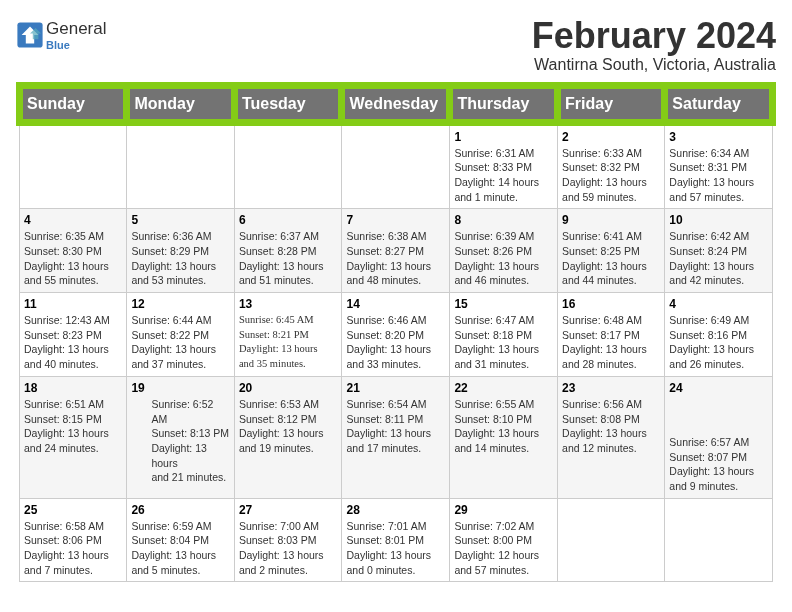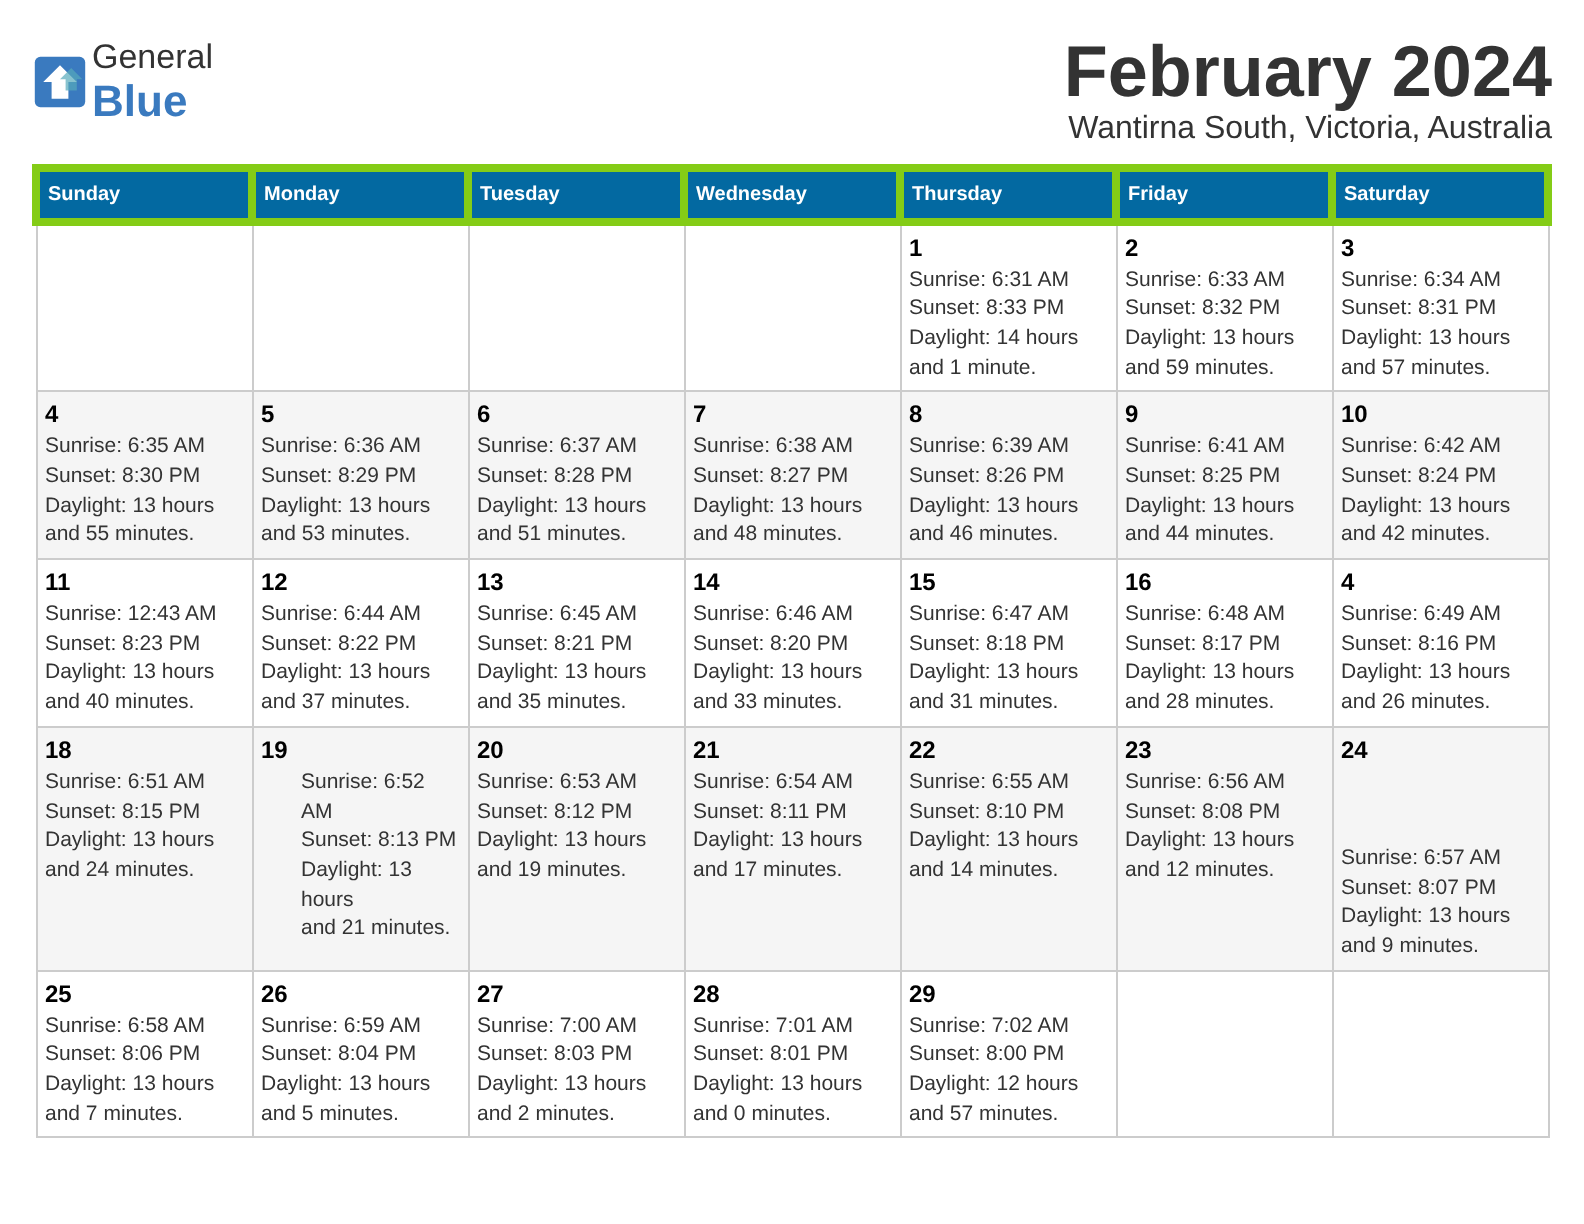--- a/index.html
+++ b/index.html
@@ -39,27 +39,27 @@
       font-size: 16px;
       color: #333;
       font-weight: normal;
     }
     .calendar {
       width: 100%;
       border-collapse: collapse;
       font-size: 11px;
     }
     .calendar th {
-      background: #0369a1;
+      background: #737373;
       color: #fff;
       padding: 6px 4px;
       text-align: left;
-      font-size: 10px;
+      font-size: 16px;
       font-weight: bold;
-      border: 4px solid #84cc16;
+      border: 7px solid #84cc16;
     }
     .calendar td {
       border: 1px solid #ccc;
       vertical-align: top;
       padding: 4px;
       width: 108px;
       min-height: 80px;
       background: #fff;
     }
     .calendar tr:nth-child(even) td {
@@ -87,21 +87,21 @@
   <div class="logo">
     <svg class="logo-icon" viewBox="0 0 40 40">
       <rect x="2" y="2" width="36" height="36" rx="4" fill="#3a7abf"></rect>
       <polygon points="20,8 32,20 26,20 26,32 14,32 14,20 8,20" fill="white"></polygon>
       <polygon points="28,10 36,18 32,18 32,26 24,26 24,18 20,18 28,10" fill="#5ab" opacity="0.7"></polygon>
     </svg>
     <div>
       <div style="font-size:17px;font-weight:normal;color:#333;line-height:1.1;">
         <span style="color:#333;">General</span>
       </div>
-      <div style="font-size:22px;font-weight:bold;color:#3a7abf;line-height:1.1;">Blue</div>
+      <div style="font-size:11px;font-weight:bold;color:#3a7abf;line-height:1.1;">Blue</div>
     </div>
   </div>
   <div class="title-area">
     <div class="month-title">February 2024</div>
     <div class="location-title">Wantirna South, Victoria, Australia</div>
   </div>
 </div>
 
 <table class="calendar">
   <thead>
@@ -204,21 +204,21 @@
         </td>
         <td>
           <span class="day-num">12</span>
           <div class="day-info" style="white-space: pre-line;">Sunrise: 6:44 AM
 Sunset: 8:22 PM
 Daylight: 13 hours
 and 37 minutes.</div>
         </td>
         <td>
           <span class="day-num">13</span>
-          <div class="day-info" style="white-space: pre-line;">Sunrise: 6:45 AM
+          <div class="day-info" style="white-space: pre-line; font-family: Liberation Serif, serif;">Sunrise: 6:45 AM
 Sunset: 8:21 PM
 Daylight: 13 hours
 and 35 minutes.</div>
         </td>
         <td>
           <span class="day-num">14</span>
           <div class="day-info" style="white-space: pre-line;">Sunrise: 6:46 AM
 Sunset: 8:20 PM
 Daylight: 13 hours
 and 33 minutes.</div>

